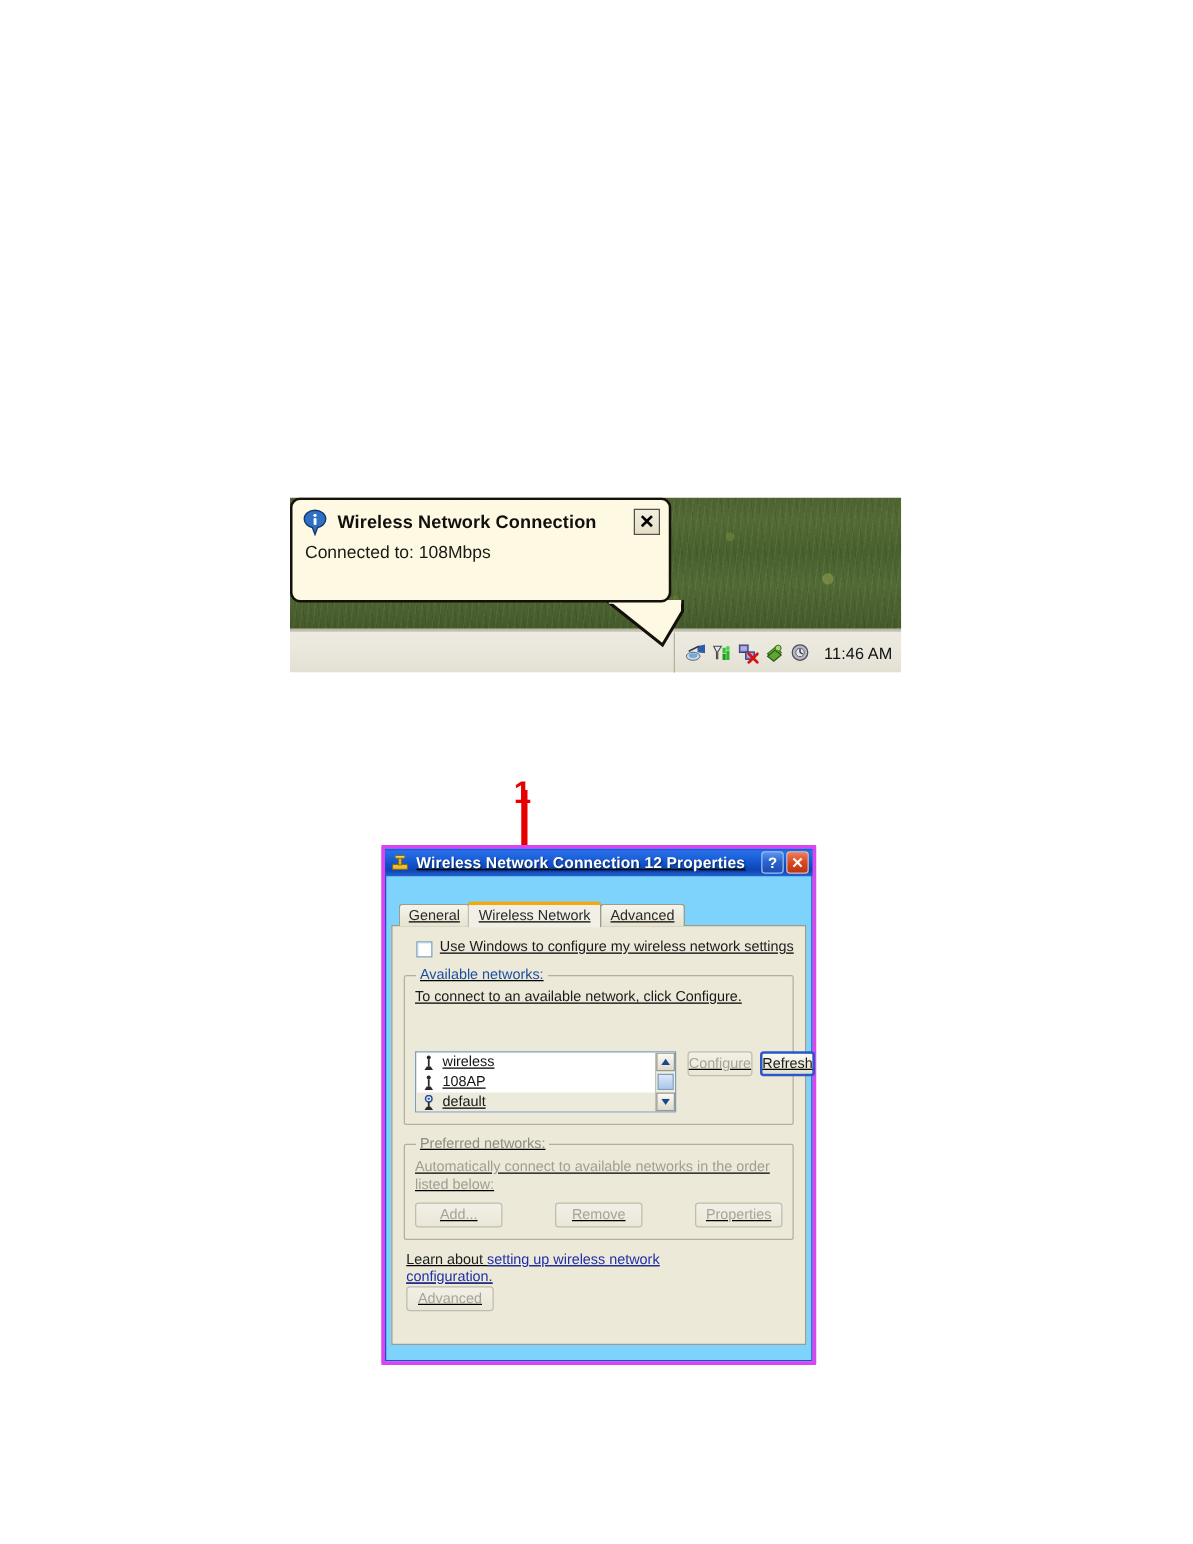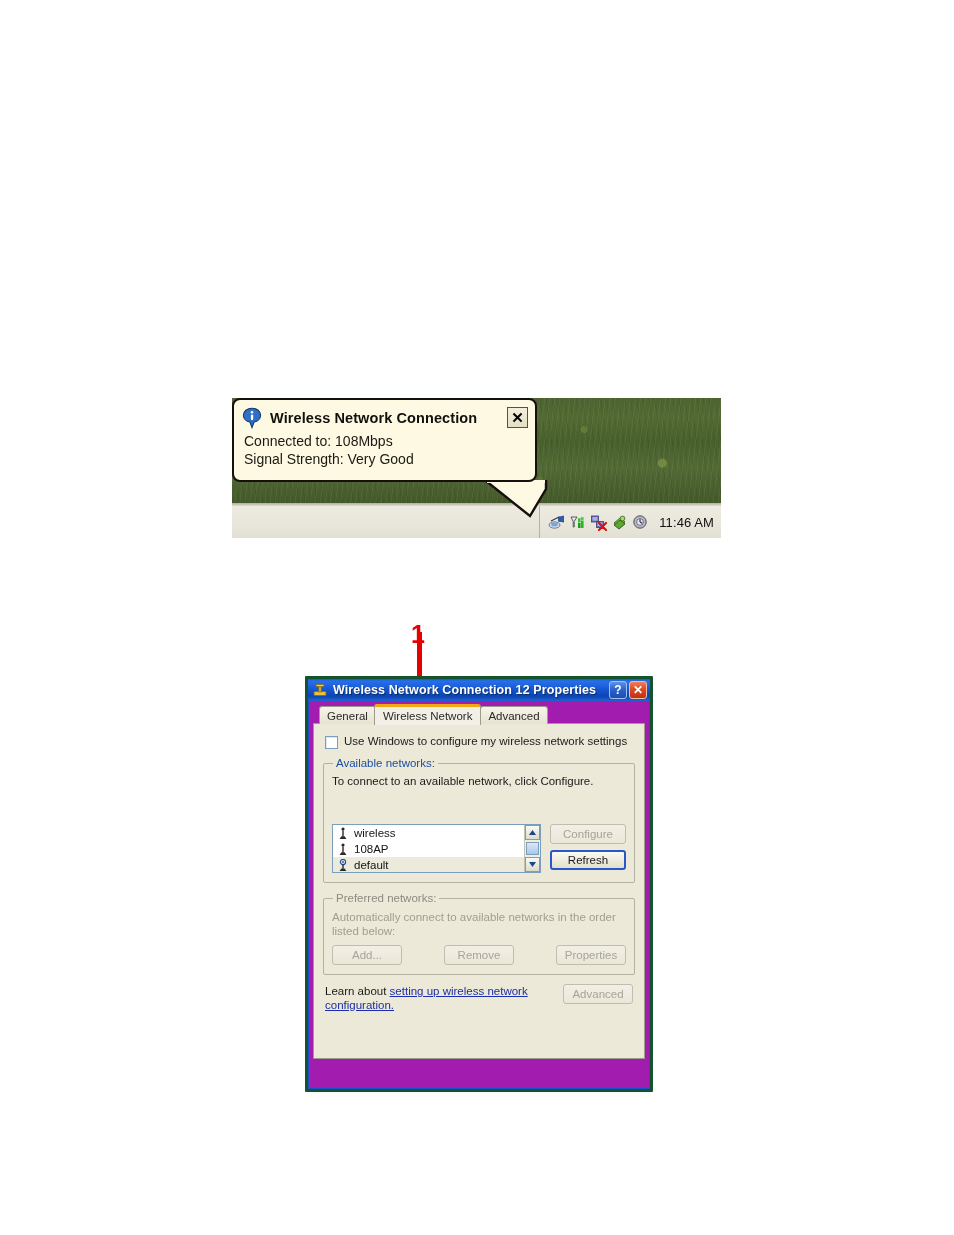--- a/index.html
+++ b/index.html
@@ -83,24 +83,25 @@
   #annot-2-num { left: 310px; top: 792px; font-size: 25px; }
   #annot-3-num { left: 441px; top: 1051px; font-size: 25px; }
   #annot-arrow-1 { position:absolute; left: 405px; top: 632px; }
   #annot-arrow-2 { position:absolute; left: 318px; top: 748px; }
   #annot-arrow-3 { position:absolute; left: 400px; top: 1062px; }
 
   
   #dialog {
     position: absolute; left: 305px; top: 676px;
     width: 348px; height: 416px;
-    background: #a21caf;
-    border: 3px solid #14532d;
+    background: #7dd3fc;
+    border: 3px solid #d946ef;
     border-radius: 1px;
     box-shadow: 0 0 0 1px #1b52c9 inset;
+    text-decoration: underline;
   }
   .titlebar {
     height: 22px;
     background: linear-gradient(180deg,#1157d8 0%,#2a6fe6 9%,#1f64e0 28%,#1152c9 55%,#0c45b4 78%,#2462cf 100%);
     display: flex; align-items: center; padding: 0 3px 0 4px;
     position: relative;
   }
   .title-ico { width: 16px; height: 16px; flex:0 0 auto; }
   .title-text {
     color: #fff; font-size: 12.5px; font-weight: bold;
@@ -116,21 +117,21 @@
     color:#fff; font-size:12px; font-weight:bold;
     display:flex; align-items:center; justify-content:center; line-height:1;
   }
   .tbtn-close {
     background: linear-gradient(180deg,#f07f5e,#df4a20 45%,#bd3312);
     border: 1px solid #f3bca6;
     color:#fff; font-size:12px; font-weight:bold;
     display:flex; align-items:center; justify-content:center; line-height:1;
   }
 
-  .dlg-body { position: relative; padding: 3px 5px 5px 5px; height: calc(100% - 22px); }
+  .dlg-body { position: relative; padding: 20px 5px 5px 5px; height: calc(100% - 22px); }
 
   
   .tabstrip { position: relative; height: 20px; padding-left: 6px; display:flex; align-items:flex-end; z-index:3; }
   .tab {
     height: 18px; padding: 0 7px;
     font-size: 11.5px; color: #2a2a2a;
     background: linear-gradient(180deg,#f6f4ea,#e6e3d1);
     border: 1px solid #9d9b8a;
     border-bottom: none;
     border-radius: 3px 3px 0 0;
@@ -145,21 +146,21 @@
   }
   .tabpage {
     position: relative; margin-top: -1px;
     border: 1px solid #9d9b8a;
     background: #ece9d8;
     height: 336px;
     padding: 9px 9px 0 9px;
     z-index: 2;
   }
 
-  .checkrow { display:flex; align-items:flex-start; gap:6px; margin: 2px 0 8px 2px; }
+  .checkrow { display:flex; align-items:flex-start; gap:6px; margin: 2px 0 8px 2px; justify-content: flex-end; }
   .checkbox {
     width: 13px; height: 13px; background: #fff;
     border: 1px solid #7b9ebd;
     box-shadow: inset 1px 1px 0 #dfe9f2;
     flex: 0 0 auto; margin-top:1px;
   }
   .checklabel { font-size: 11.5px; color: #1a1a1a; white-space:nowrap; }
 
   fieldset.group {
     border: 1px solid #b2b0a0; border-radius: 2px;
@@ -194,40 +195,40 @@
     height: 16px; background: linear-gradient(180deg,#fbfaf4,#dedbc9);
     border: 1px solid #9b998a; display:flex; align-items:center; justify-content:center;
   }
   .sthumb {
     height: 13px; margin: 2px 1px;
     background: linear-gradient(180deg,#dce8f7,#a9c6ea);
     border: 1px solid #7b9ebd;
   }
   .scrollfill { flex:1 1 auto; }
 
-  .btncol { display: flex; flex-direction: column; gap: 6px; width: 76px; flex:0 0 auto; }
+  .btncol { display: flex; flex-direction: row; gap: 6px; width: 76px; flex:0 0 auto; }
   .btn {
     height: 20px; font-size: 11.5px; color: #1a1a1a;
     background: linear-gradient(180deg,#fbfaf4 0%,#f0eee1 45%,#e2dfcc 100%);
     border: 1px solid #8d8b7c; border-radius: 3px;
     display:flex; align-items:center; justify-content:center;
     white-space: nowrap; width: 100%;
   }
   .btn.default { border: 2px solid #2a58c8; }
   .btn.disabled { color: #a6a498; border-color: #bfbdae;
     background: linear-gradient(180deg,#f2f0e6,#eae7d8); }
 
   .prefbox {
     flex: 1 1 auto; height: 53px; background: #e9e7d8;
     border: 1px solid #7b9ebd;
   }
   .prefbtnrow { display:flex; gap: 9px; margin-top: 7px; justify-content: space-between; }
   .prefbtnrow .btn { width: 70px; }
 
-  .learnrow { display:flex; align-items: flex-start; justify-content: space-between; margin: 3px 2px 0 2px; }
+  .learnrow { display:flex; align-items: flex-start; justify-content: space-between; margin: 3px 2px 0 2px; flex-direction: column; }
   .learn { font-size: 11.5px; color:#1a1a1a; line-height: 14px; max-width: 215px; }
   .learn a { color: #1c2ea8; text-decoration: underline; }
   .advbtn { width: 70px; }
 
   .okrow {
     position:absolute; left: 5px; right: 5px; bottom: 6px;
     display:flex; justify-content: flex-end; gap: 7px;
   }
   .okrow .btn { width: 72px; height: 21px; }
 </style>
@@ -306,21 +307,20 @@
             <path d="M10 1.2 C14.8 1.2 18.6 4.3 18.6 8.2 C18.6 11.6 15.8 14.4 12.1 15 L10 20.6 L7.9 15 C4.2 14.4 1.4 11.6 1.4 8.2 C1.4 4.3 5.2 1.2 10 1.2 Z" fill="#2f6fc4" stroke="#14386e" stroke-width="1.1"></path>
             <circle cx="10" cy="5.2" r="1.3" fill="#fff"></circle>
             <rect x="8.9" y="7.4" width="2.3" height="5.6" rx="1" fill="#fff"></rect>
           </svg>
         </span>
         <span class="balloon-title">Wireless Network Connection</span>
       </div>
       <div class="balloon-close">✕</div>
       <div class="balloon-body">
         <div class="balloon-line">Connected to: 108Mbps</div>
-        <div class="balloon-line">Signal Strength: Very Good</div>
       </div>
     </div>
   </div>
 
   <div class="annot-num" id="annot-1-num">1</div>
   <svg id="annot-arrow-1" width="30" height="92" viewBox="0 0 30 92">
     <rect x="12" y="0" width="5" height="68" fill="#e60000"></rect>
     <path d="M3 62 L27 62 L15 91 Z" fill="#e60000"></path>
   </svg>
 

